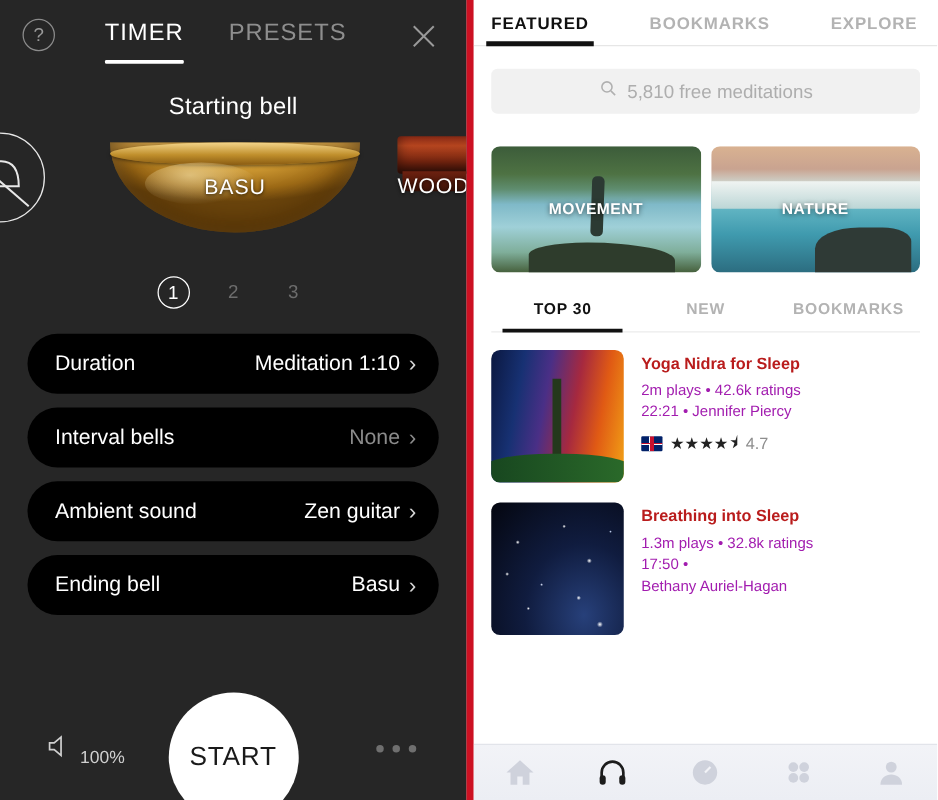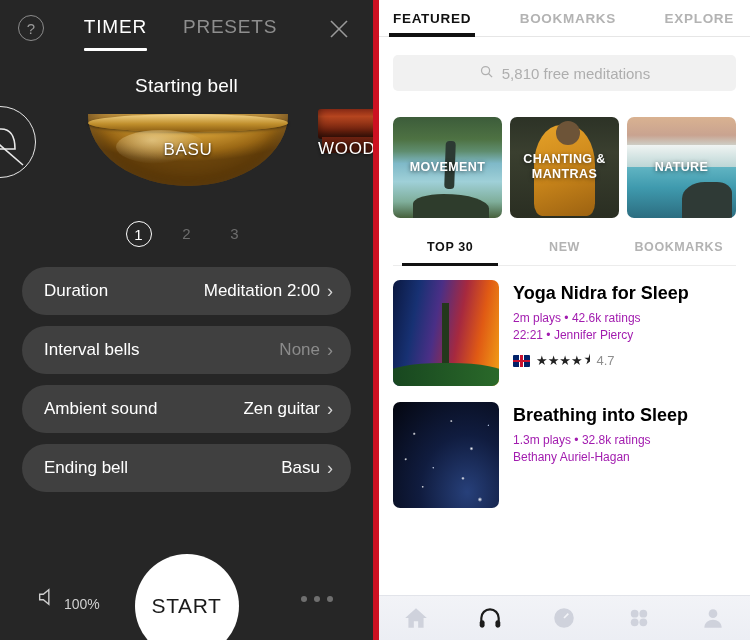--- a/index.html
+++ b/index.html
@@ -110,21 +110,21 @@
 
   .pager { display: flex; justify-content: center; align-items: center; gap: 22px; margin-top: 16px; }
   .pager-dot { font-size: 15px; color: #6d6d6d; width: 26px; text-align: center; line-height: 26px; }
   .pager-dot.active {
     color: #fff; border: 1.5px solid #fff; border-radius: 50%;
     width: 26px; height: 26px;
   }
 
   .settings { margin: 20px 22px 0 22px; display: flex; flex-direction: column; gap: 11px; }
   .setting-row {
-    height: 48px; border-radius: 24px; background: #404040;
+    height: 48px; border-radius: 24px; background: #000000;
     display: flex; align-items: center; justify-content: space-between;
     padding: 0 18px 0 22px;
   }
   .setting-label { font-size: 17px; color: #fff; }
   .setting-right { display: flex; align-items: center; gap: 7px; }
   .setting-value { font-size: 17px; color: #fff; }
   .setting-value.muted { color: #8b8b8b; }
   .chev { font-size: 18px; color: #d6d6d6; line-height: 1; }
   .chev.muted { color: #8b8b8b; }
 
@@ -271,21 +271,21 @@
       radial-gradient(1.4px 1.4px at 55% 18%, #fff, transparent),
       radial-gradient(2px 2px at 74% 44%, #fff, transparent),
       radial-gradient(1.2px 1.2px at 38% 62%, #dfe8ff, transparent),
       radial-gradient(1.8px 1.8px at 66% 72%, #fff, transparent),
       radial-gradient(1.3px 1.3px at 28% 80%, #fff, transparent),
       radial-gradient(2.4px 2.4px at 82% 92%, #fff, transparent),
       radial-gradient(1.1px 1.1px at 90% 22%, #cfe0ff, transparent),
       radial-gradient(1.5px 1.5px at 12% 54%, #fff, transparent);
   }
   .track-info { padding-top: 3px; min-width: 0; }
-  .track-title { font-size: 18px; font-weight: bold; color: #000000; margin-bottom: 6px; }
+  .track-title { font-size: 13px; font-weight: bold; color: #b91c1c; margin-bottom: 6px; }
   .track-meta { font-size: 12px; color: #a21caf; line-height: 1.45; }
   .track-rating { display: flex; align-items: center; gap: 6px; margin-top: 5px; }
   .flag-uk {
     width: 17px; height: 12px; border-radius: 1px; position: relative;
     background: #012169; overflow: hidden; flex: 0 0 17px;
   }
   .flag-uk::before {
     content:""; position:absolute; inset:0;
     background:
       linear-gradient(to bottom, transparent 42%, #fff 42%, #fff 58%, transparent 58%),
@@ -354,21 +354,21 @@
     <div class="pager">
       <div class="pager-dot active">1</div>
       <div class="pager-dot">2</div>
       <div class="pager-dot">3</div>
     </div>
 
     <div class="settings">
       <div class="setting-row">
         <span class="setting-label">Duration</span>
         <span class="setting-right">
-          <span class="setting-value">Meditation 2:00</span>
+          <span class="setting-value">Meditation 1:10</span>
           <span class="chev">›</span>
         </span>
       </div>
       <div class="setting-row">
         <span class="setting-label">Interval bells</span>
         <span class="setting-right">
           <span class="setting-value muted">None</span>
           <span class="chev muted">›</span>
         </span>
       </div>
@@ -423,25 +423,20 @@
             <line x1="15.5" y1="15.5" x2="21" y2="21"></line>
         </svg>
       </span>
       <span class="search-ph">5,810 free meditations</span>
     </div>
 
     <div class="cat-row">
       <div class="cat-card">
         <div class="art-movement"></div>
         <div class="cat-label">MOVEMENT</div>
-      </div>
-      <div class="cat-card">
-        <div class="art-chanting"></div>
-        <div class="cat-label" style="white-space:pre-line">CHANTING &amp;
-MANTRAS</div>
       </div>
       <div class="cat-card">
         <div class="art-nature"></div>
         <div class="cat-label">NATURE</div>
       </div>
     </div>
 
     <div class="list-tabs">
       <div class="list-tab active">TOP 30</div>
       <div class="list-tab">NEW</div>
@@ -463,20 +458,21 @@
             <span class="rating-num">4.7</span>
           </div>
         </div>
       </div>
 
       <div class="track">
         <div class="thumb thumb-stars"></div>
         <div class="track-info">
           <div class="track-title">Breathing into Sleep</div>
           <div class="track-meta">1.3m plays  •  32.8k ratings</div>
+          <div class="track-meta">17:50 •</div>
           <div class="track-meta">Bethany Auriel-Hagan</div>
         </div>
       </div>
 
     </div>
 
     <div class="bottom-nav">
       <div class="nav-item">
         <span>
           <svg viewBox="0 0 24 24" fill="currentColor">

